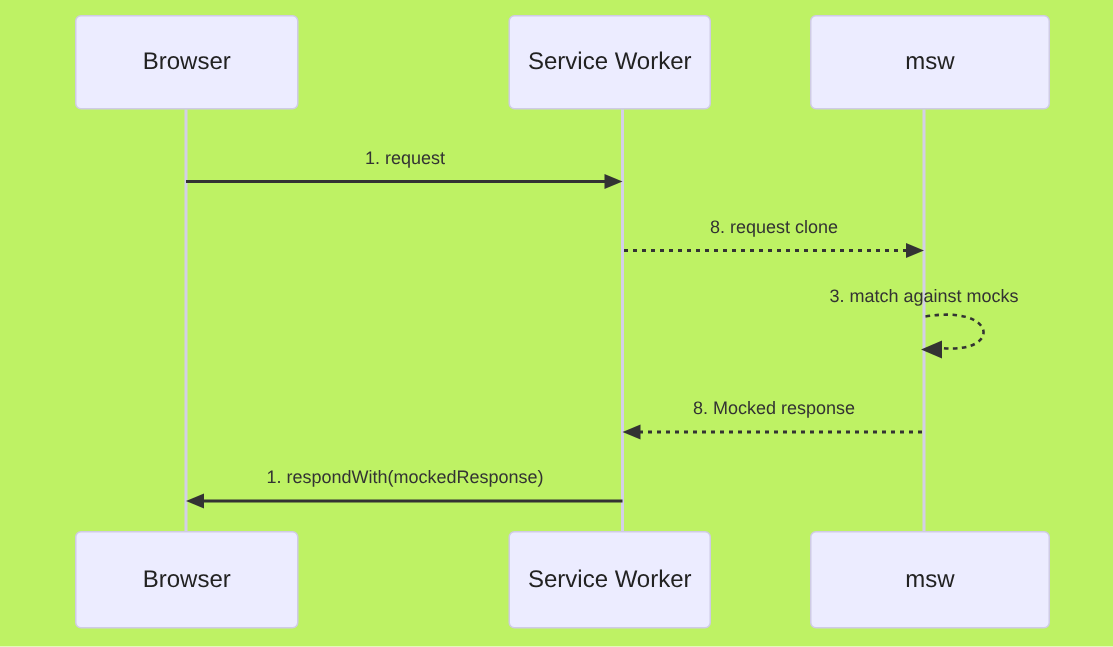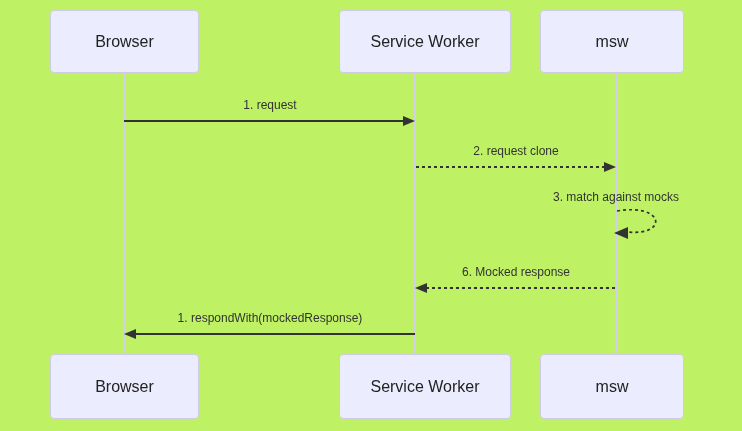--- a/index.html
+++ b/index.html
@@ -37,22 +37,22 @@
     display: flex;
     align-items: center;
     justify-content: center;
     font-size: 16px;
     color: #222222;
     box-sizing: border-box;
   }
   .actor.top    { top: 10px;  height: 63px; }
   .actor.bottom { top: 354px; height: 65px; }
   .actor.browser { left: 50px;  width: 149px; }
-  .actor.sw      { left: 339px; width: 172px; }
-  .actor.msw     { left: 540px; width: 144px; }
+  .actor.sw      { left: 339px; width: 135px; }
+  .actor.msw     { left: 540px; width: 160px; }
 
   
   .msg-label {
     position: absolute;
     transform: translateX(-50%);
     white-space: nowrap;
     font-size: 12px;
     line-height: 19px;
     color: #333333;
   }
@@ -110,31 +110,31 @@
     <span>Service Worker</span>
   </div>
   <div class="actor bottom msw">
     <span>msw</span>
   </div>
 
   <div class="msg-label" style="left:270px; top:96px">1. request</div>
   <div class="line solid" style="left:124px; top:120px; width:282px"></div>
   <div class="arrow right" style="left:403px; top:116px"></div>
 
-  <div class="msg-label" style="left:516px; top:142px">2. request clone</div>
+  <div class="msg-label" style="left:516px; top:142px">8. request clone</div>
   <div class="line dashed" style="left:416px; top:166px; width:190px"></div>
   <div class="arrow right" style="left:604px; top:162px"></div>
 
   <div class="msg-label" style="left:616px; top:188px">3. match against mocks</div>
   <svg class="self-loop" width="70" height="40" viewBox="0 0 70 40">
     <path d="M 9 6 C 57 -2 60 31 20 27" fill="none" stroke="#333333" stroke-width="1.7" stroke-dasharray="3,3"></path>
     <polygon points="6,28 20,22 20,34" fill="#333333"></polygon>
   </svg>
 
-  <div class="msg-label" style="left:516px; top:263px">6. Mocked response</div>
+  <div class="msg-label" style="left:516px; top:263px">8. Mocked response</div>
   <div class="line dashed" style="left:426px; top:287px; width:190px"></div>
   <div class="arrow left" style="left:415px; top:283px"></div>
 
   <div class="msg-label" style="left:270px; top:309px">1. respondWith(mockedResponse)</div>
   <div class="line solid" style="left:135px; top:333px; width:280px"></div>
   <div class="arrow left" style="left:124px; top:329px"></div>
 
 </div>
 
 </body></html>

